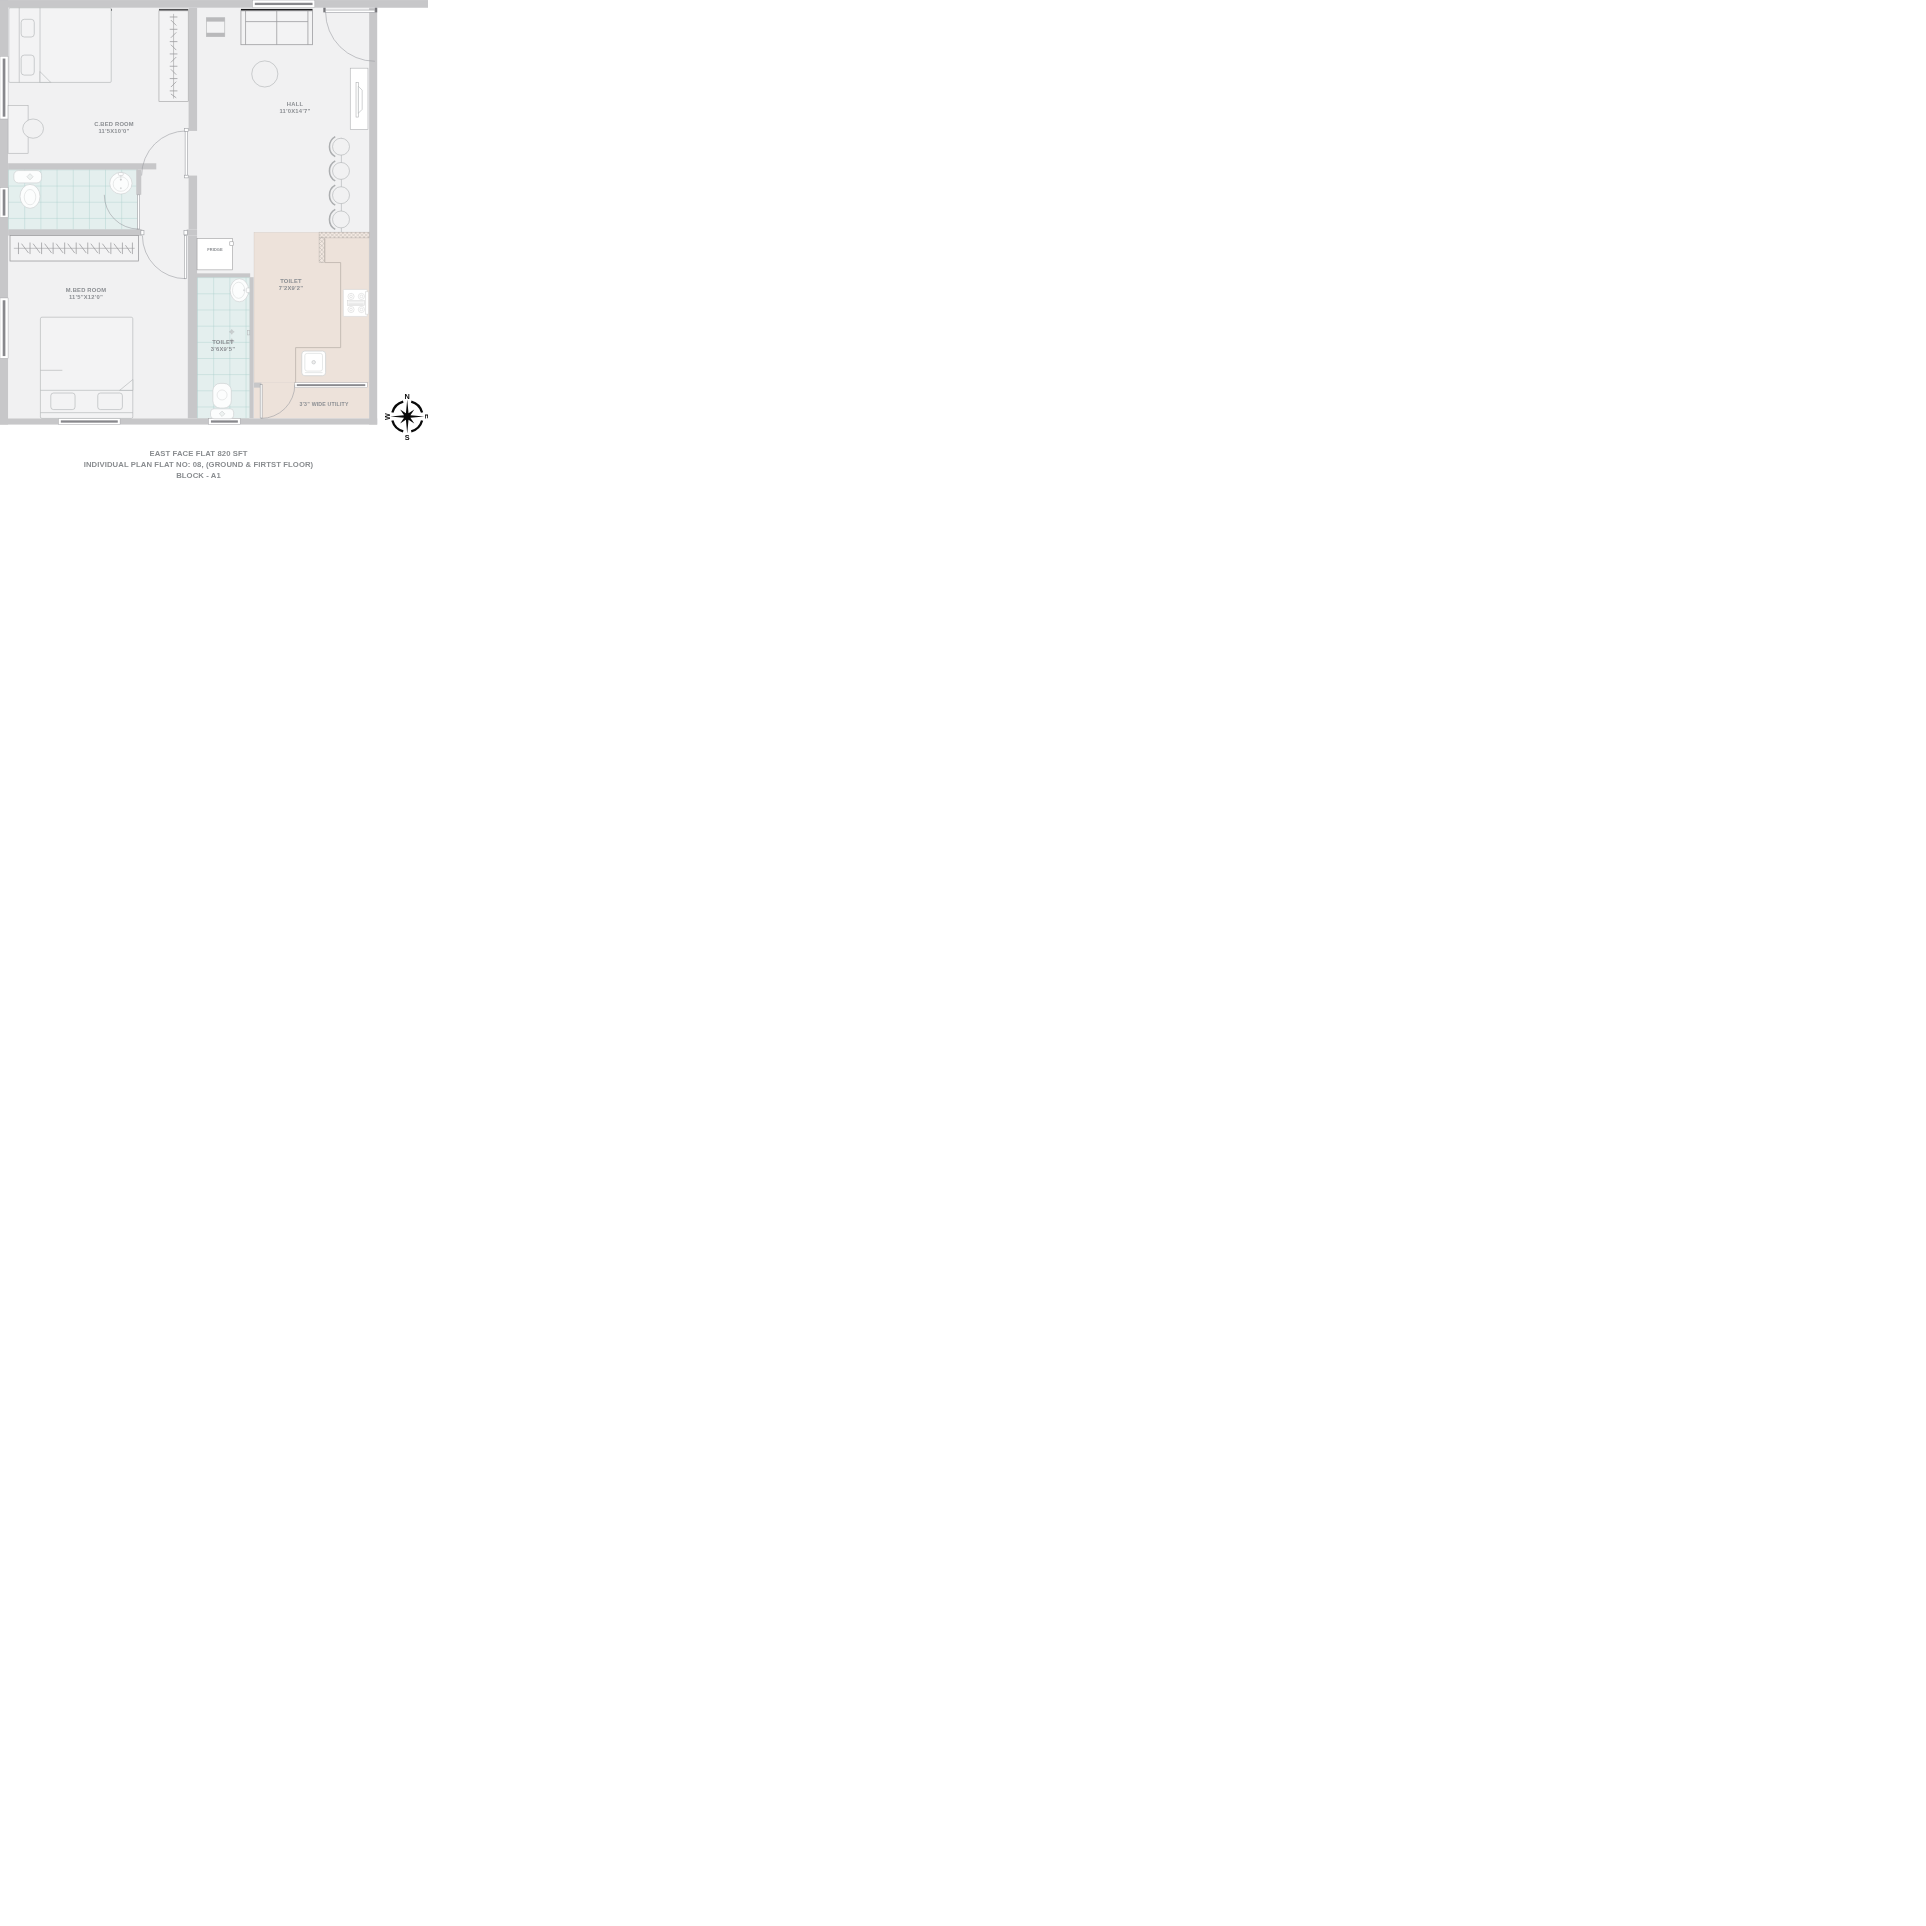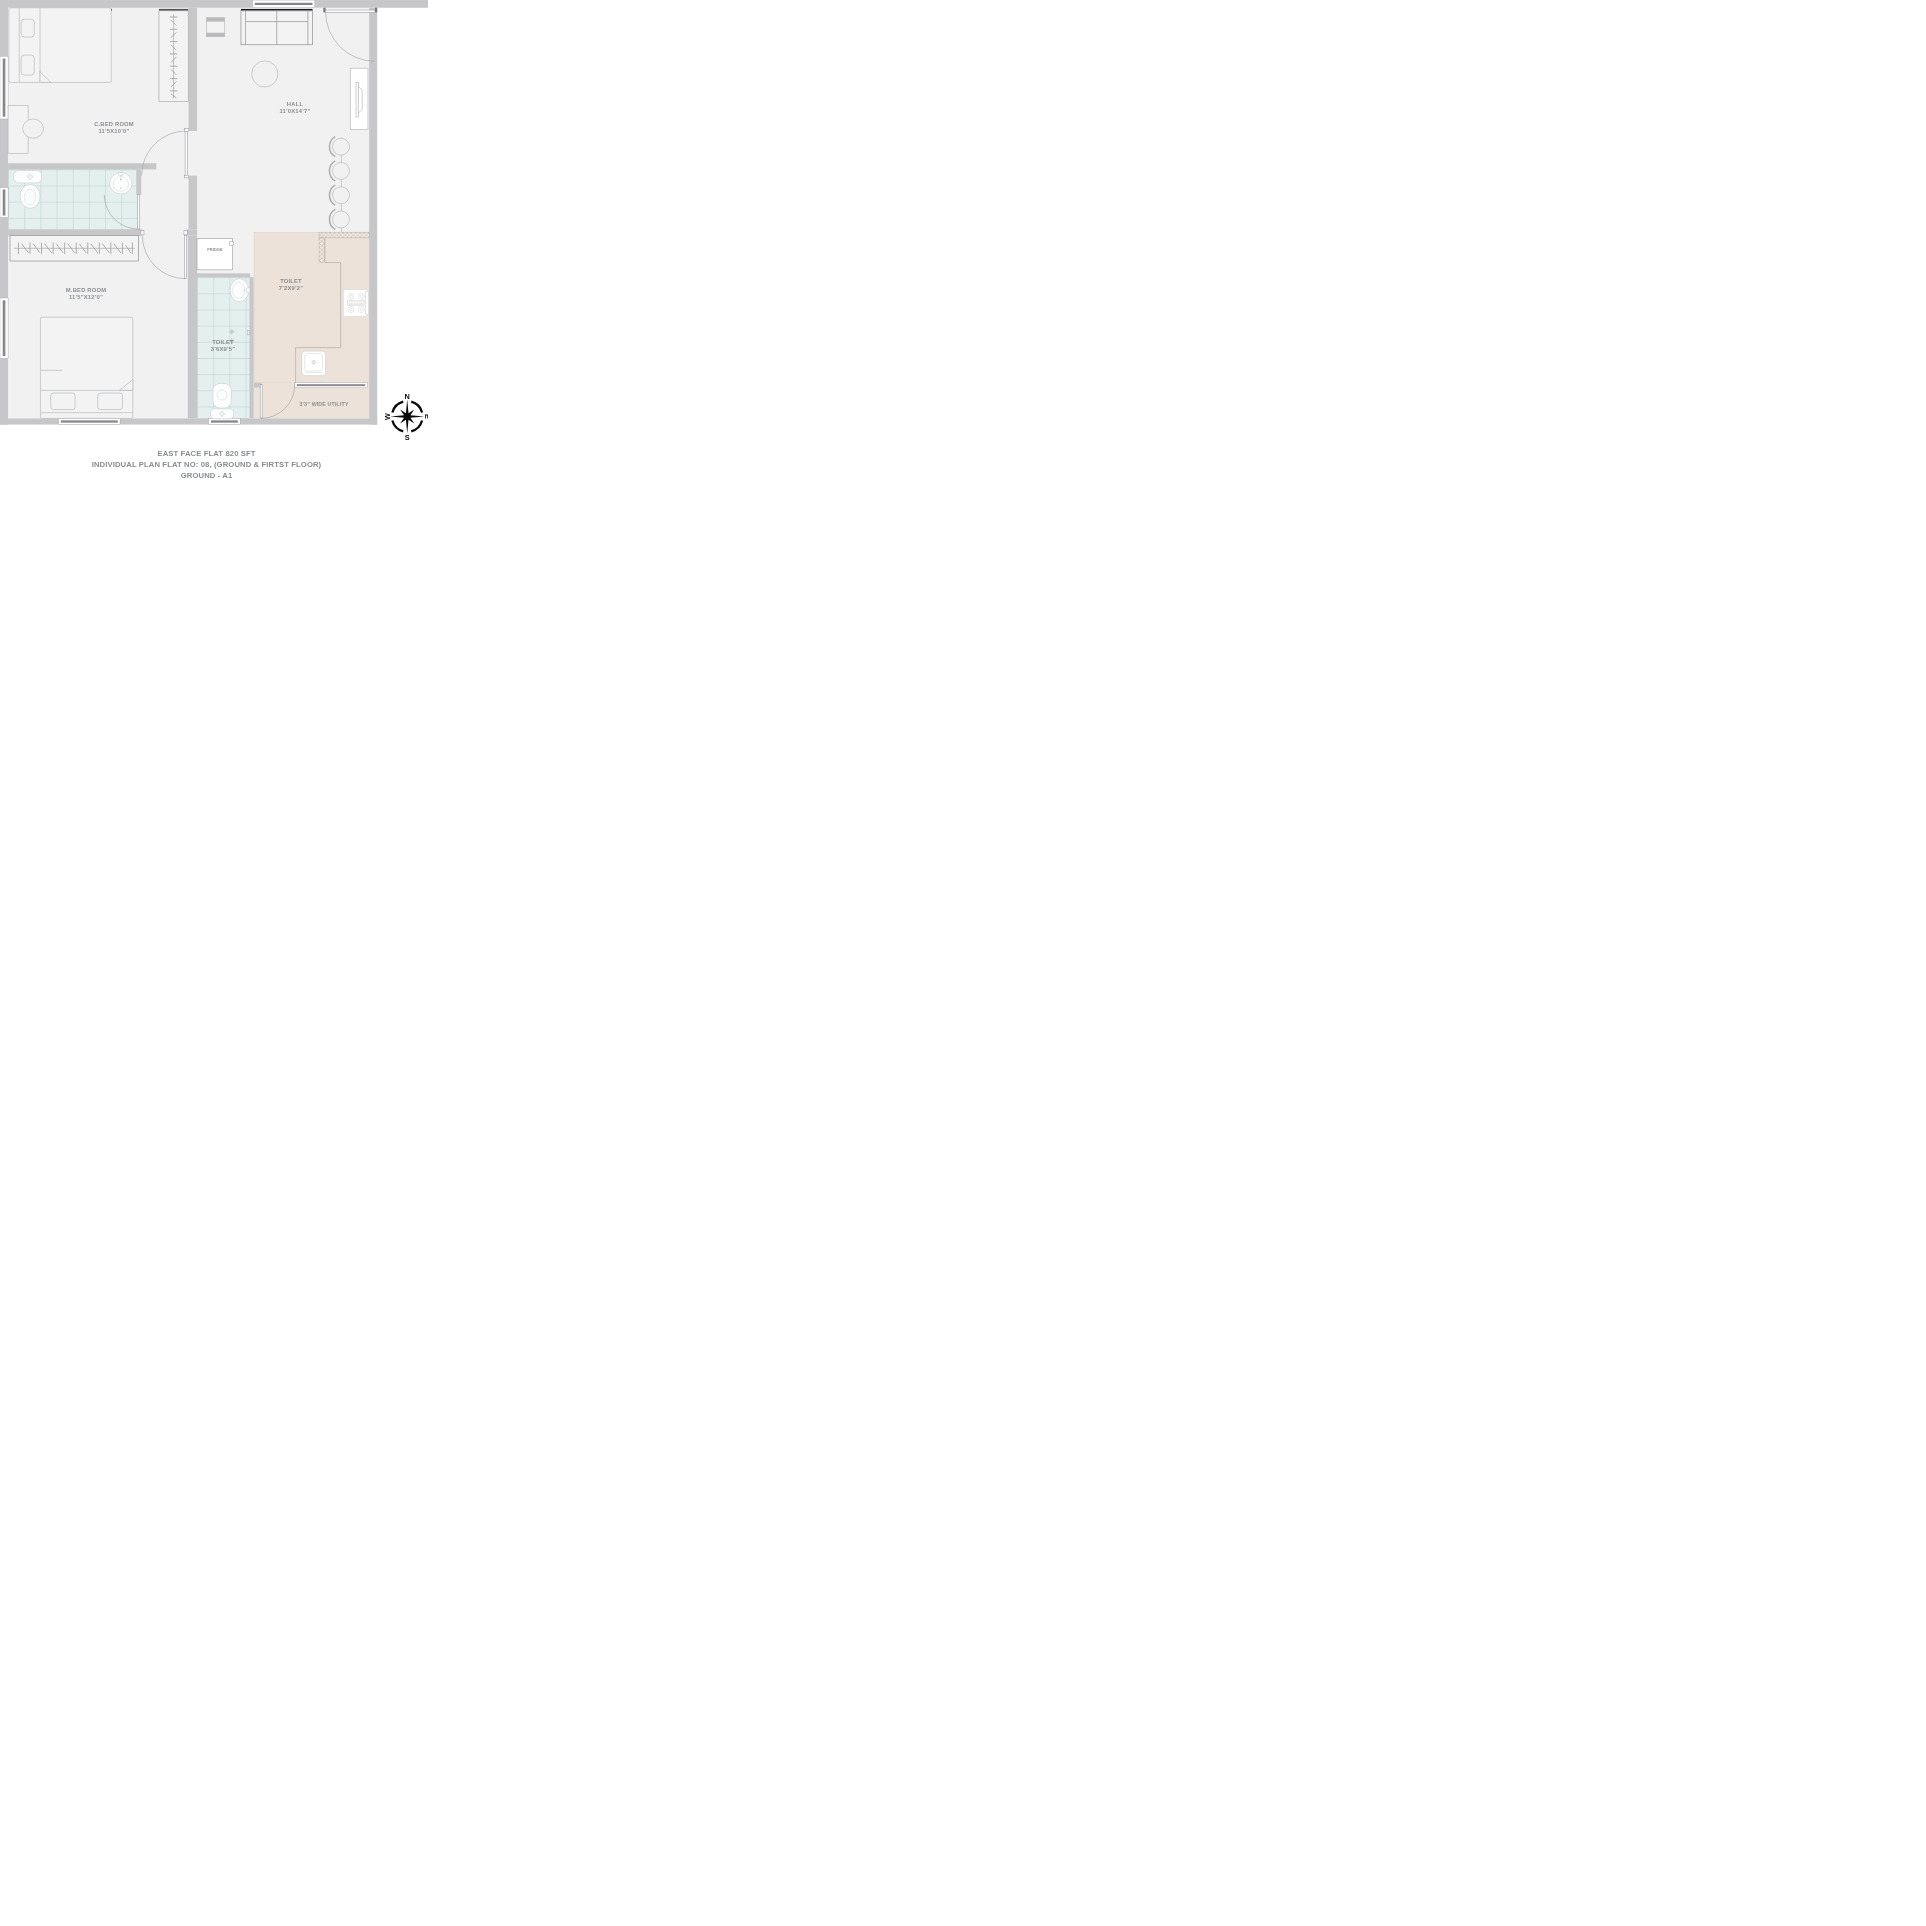--- a/index.html
+++ b/index.html
@@ -12,21 +12,20 @@
     position:absolute;transform:translate(-50%,-50%);
     text-align:center;color:#8b8e92;font-weight:600;
     font-size:5.8px;line-height:7px;letter-spacing:0.2px;white-space:nowrap;
   }
   .room-label.small{font-size:4px;line-height:4.6px;letter-spacing:0.1px;}
   .room-label.medium{font-size:5.2px;}
   .caption{
     position:absolute;left:0;top:448px;width:397px;text-align:center;
     color:#8a8d90;font-weight:600;font-size:7.7px;line-height:11.2px;letter-spacing:0.1px;
     white-space:nowrap;
-    margin-left:8px;
   }
 </style>
 </head>
 <body>
 
 <div id="stage">
 
 <svg id="plan-svg" width="428" height="487" viewBox="0 0 1112 1265">
   <defs>
     <pattern id="tilesA" x="21" y="440" width="42" height="42" patternUnits="userSpaceOnUse">
@@ -320,17 +319,17 @@
   <div>3’3” WIDE UTILITY</div>
 </div>
 
 <div class="room-label small" style="left:215px;top:250px;">
   <div>FRIDGE</div>
 </div>
 
 <div class="caption">
   <div>EAST FACE FLAT 820 SFT</div>
   <div>INDIVIDUAL PLAN FLAT NO: 08, (GROUND &amp; FIRTST FLOOR)</div>
-  <div>GROUND - A1</div>
+  <div>BLOCK - A1</div>
 </div>
 
 </div>
 
 
 </body></html>

